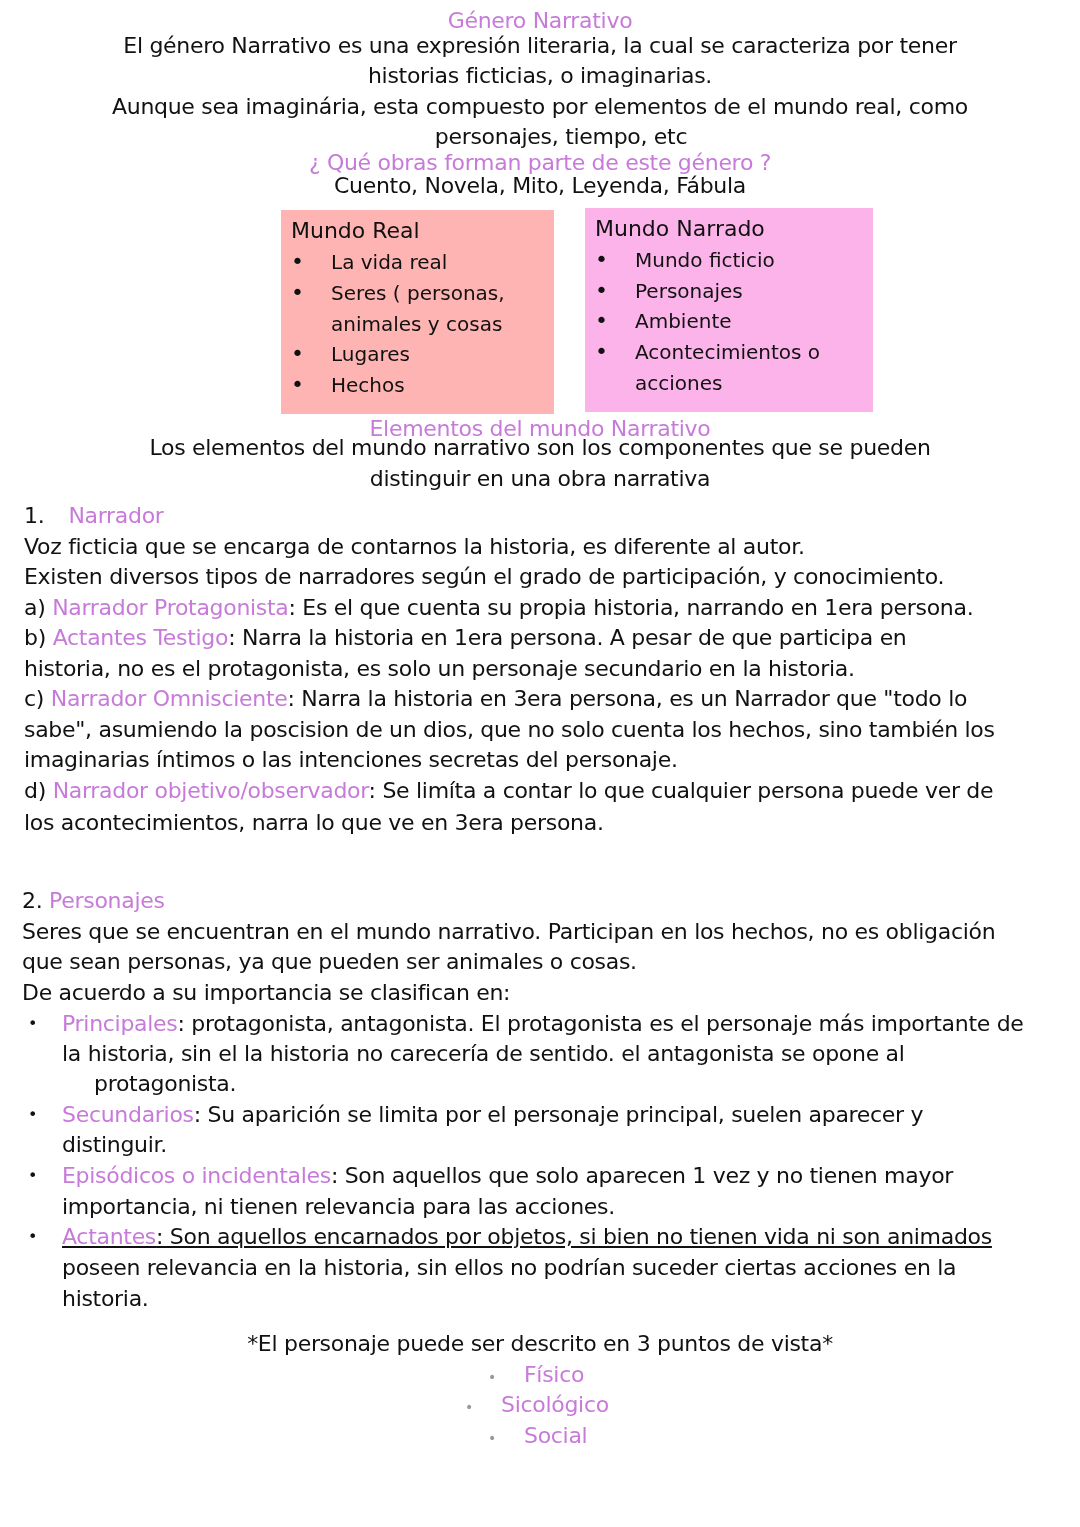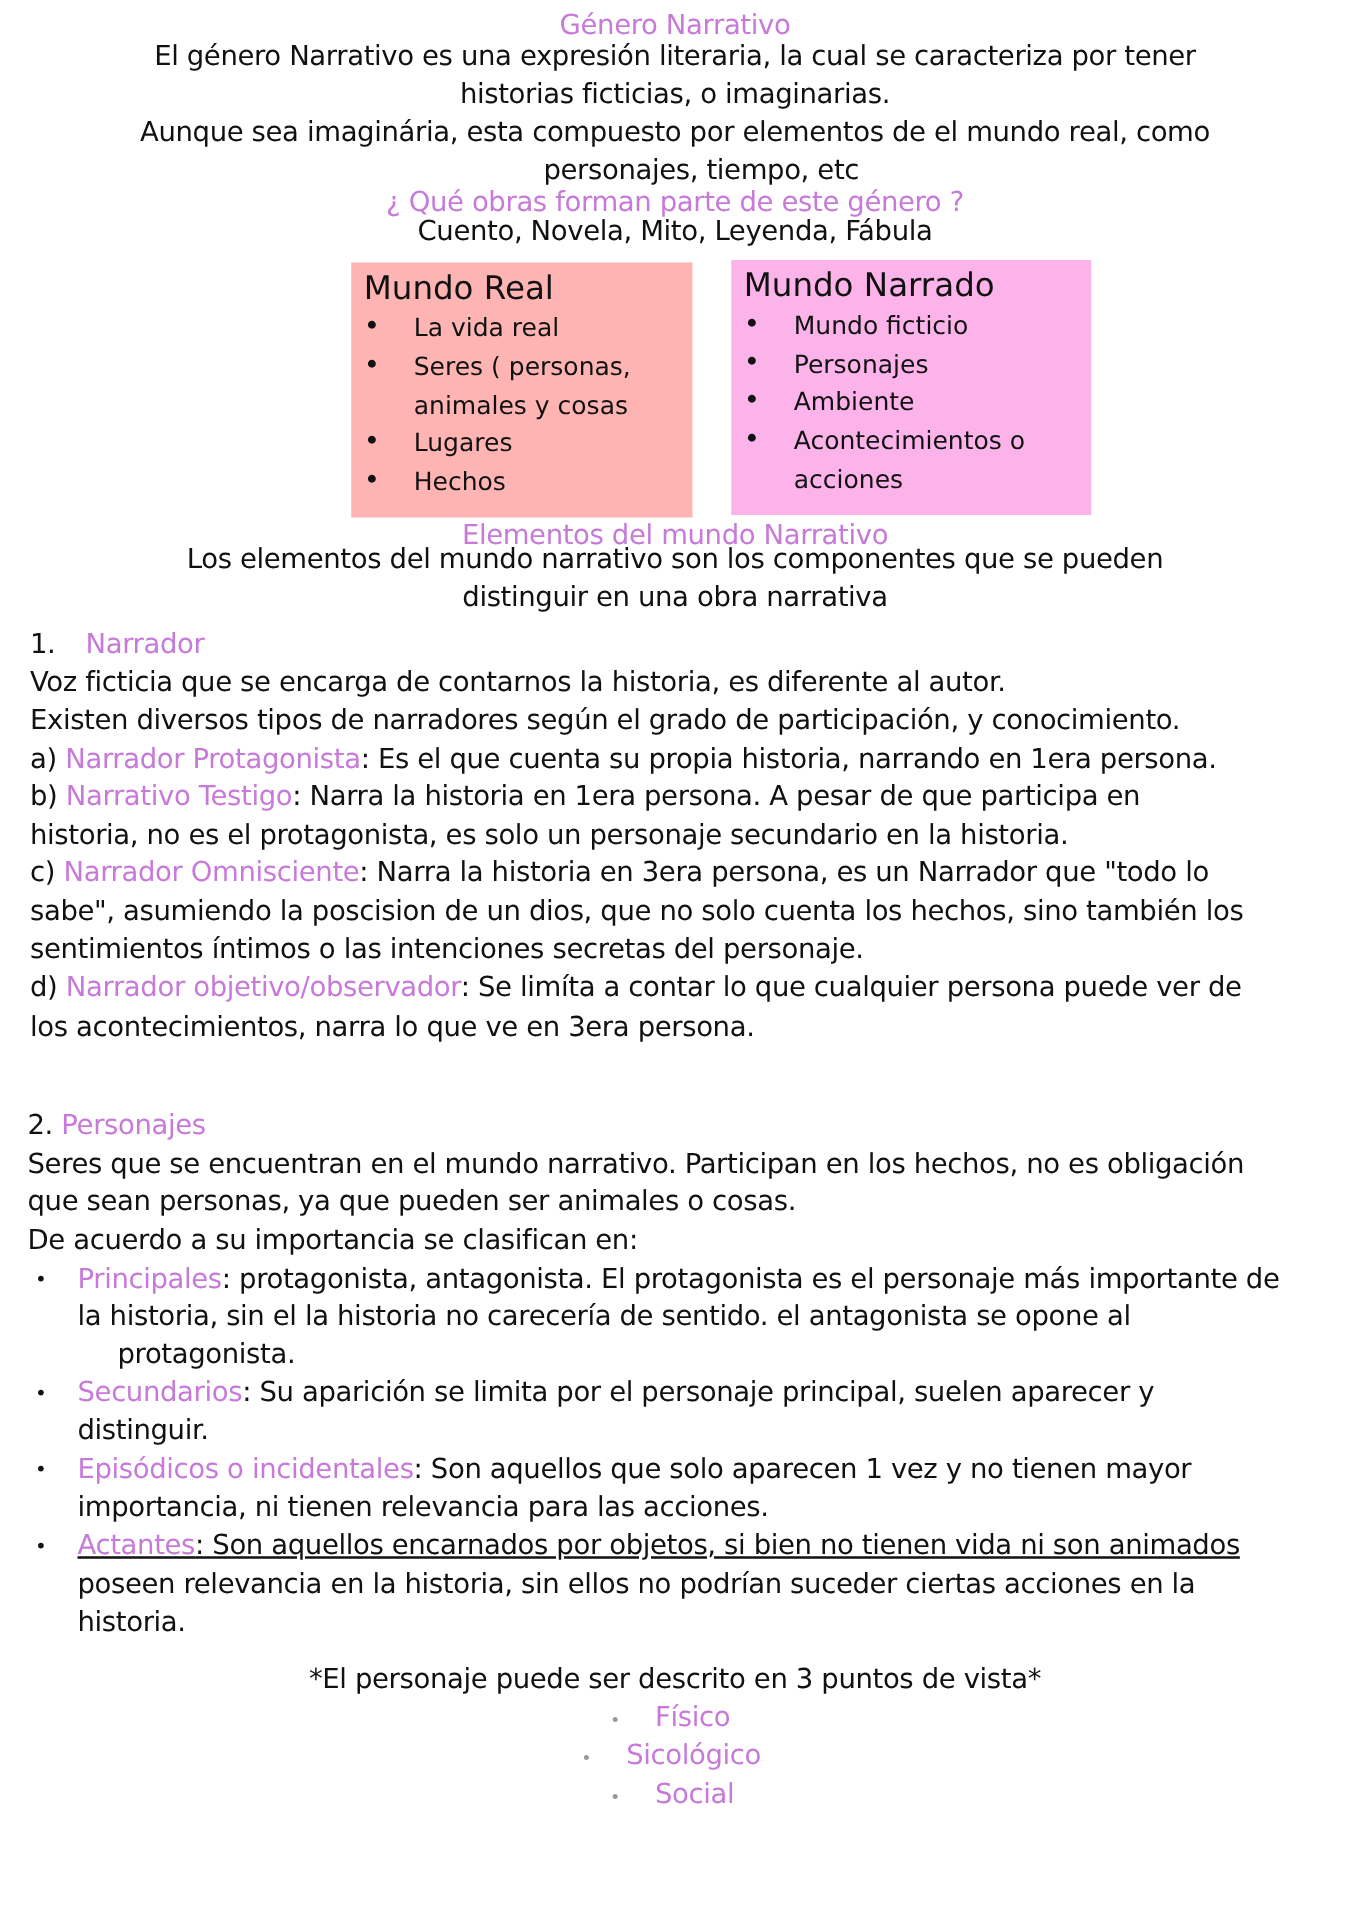--- a/index.html
+++ b/index.html
@@ -4,21 +4,21 @@
 <style>
   html, body { margin: 0; padding: 0; background: #ffffff; }
   body {
     width: 1080px; height: 1527px; position: relative; overflow: hidden;
     font-family: "DejaVu Sans", sans-serif; color: #111111;
   }
   .line { position: absolute; white-space: nowrap; font-size: 22px; line-height: 30px; letter-spacing: -0.3px; }
   .center { left: 0; width: 1080px; text-align: center; }
   .accent { color: var(--accent); }
   .box { position: absolute; }
-  .box .title { position: absolute; left: 10px; font-size: 26px; line-height: 30px; white-space: nowrap; }
+  .box .title { position: absolute; left: 10px; font-size: 22px; line-height: 30px; white-space: nowrap; }
   .box .bul { position: absolute; left: 10px; font-size: 22px; line-height: 30px; }
   .box .txt { position: absolute; left: 50px; font-size: 20px; line-height: 30px; white-space: nowrap; }
   .dot { position: absolute; font-size: 16px; line-height: 30px; }
   .sm-dot { display:inline-block; width: 36px; text-align: left; }
 </style>
 </head>
 <body style="--accent: #c77ad9; color: rgb(17, 17, 17);">
 
 <div class="line center accent" style="top:6px;">Género Narrativo</div>
 <div class="line center" style="top:31px;">El género Narrativo es una expresión literaria, la cual se caracteriza por tener</div>
@@ -61,28 +61,28 @@
 <div class="line" style="left:24px; top:501px;">
   <span>1.</span><span style="display:inline-block;width:24px;"></span><span class="accent">Narrador</span>
 </div>
 <div class="line" style="left:24px; top:532px;">Voz ficticia que se encarga de contarnos la historia, es diferente al autor.</div>
 <div class="line" style="left:24px; top:562px;">Existen diversos tipos de narradores según el grado de participación, y conocimiento.</div>
 
 <div class="line" style="left:24px; top:593px;">
   <span>a) </span><span class="accent">Narrador Protagonista</span><span>: Es el que cuenta su propia historia, narrando en 1era persona.</span>
 </div>
 <div class="line" style="left:24px; top:623px;">
-  <span>b) </span><span class="accent">Narrativo Testigo</span><span>: Narra la historia en 1era persona. A pesar de que participa en</span>
+  <span>b) </span><span class="accent">Actantes Testigo</span><span>: Narra la historia en 1era persona. A pesar de que participa en</span>
 </div>
 <div class="line" style="left:24px; top:654px;">historia, no es el protagonista, es solo un personaje secundario en la historia.</div>
 <div class="line" style="left:24px; top:684px;">
   <span>c) </span><span class="accent">Narrador Omnisciente</span><span>: Narra la historia en 3era persona, es un Narrador que "todo lo</span>
 </div>
 <div class="line" style="left:24px; top:715px;">sabe", asumiendo la poscision de un dios, que no solo cuenta los hechos, sino también los</div>
-<div class="line" style="left:24px; top:745px;">sentimientos íntimos o las intenciones secretas del personaje.</div>
+<div class="line" style="left:24px; top:745px;">imaginarias íntimos o las intenciones secretas del personaje.</div>
 <div class="line" style="left:24px; top:776px;">
   <span>d) </span><span class="accent">Narrador objetivo/observador</span><span>: Se limíta a contar lo que cualquier persona puede ver de</span>
 </div>
 <div class="line" style="left:24px; top:808px;">los acontecimientos, narra lo que ve en 3era persona.</div>
 
 <div class="line" style="left:22px; top:886px;">
   <span>2.</span> <span class="accent">Personajes</span>
 </div>
 <div class="line" style="left:22px; top:917px;">Seres que se encuentran en el mundo narrativo. Participan en los hechos, no es obligación</div>
 <div class="line" style="left:22px; top:947px;">que sean personas, ya que pueden ser animales o cosas.</div>

